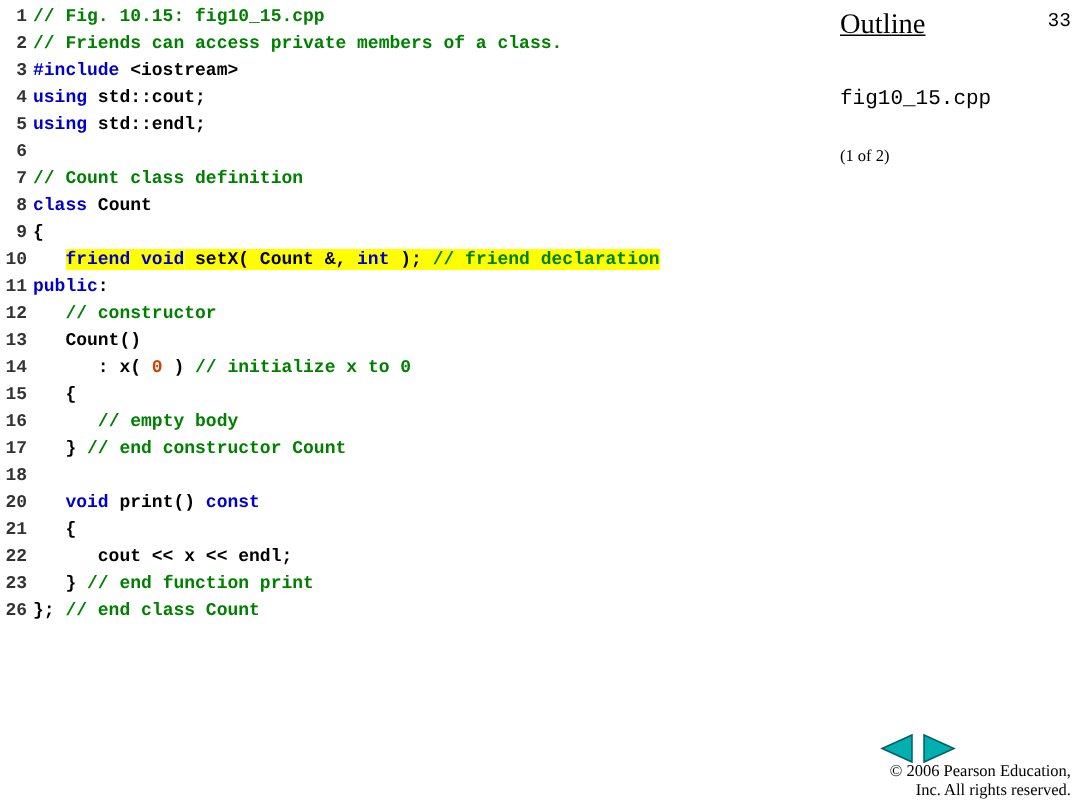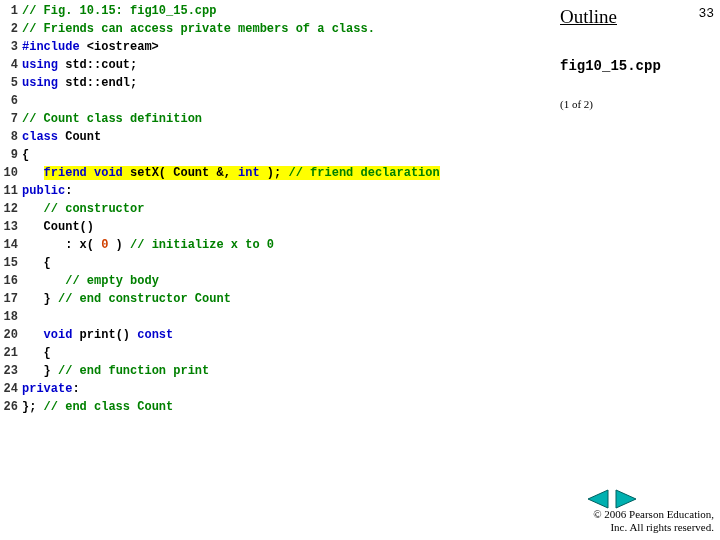--- a/index.html
+++ b/index.html
@@ -58,21 +58,21 @@
     font-family: Liberation Mono, monospace;
     font-size: 13px;
     color: #000;
   }
   .filelabel {
     position: absolute;
     left: 560px;
     top: 58px;
     font-family: "Courier New", monospace;
     font-size: 14px;
-    font-weight: bold;
+    font-weight: normal;
     color: #000;
   }
   .pagepart {
     position: absolute;
     left: 560px;
     top: 98px;
     font-family: "Times New Roman", serif;
     font-size: 11px;
     color: #000;
   }
@@ -173,26 +173,26 @@
     </div>
     <div class="code-line">
       <div class="lineno">20</div>
       <div class="codecell"><span>   </span><span class="kw">void</span><span> print() </span><span class="kw">const</span></div>
     </div>
     <div class="code-line">
       <div class="lineno">21</div>
       <div class="codecell"><span>   {</span></div>
     </div>
     <div class="code-line">
+      <div class="lineno">22</div>
+      <div class="codecell"><span>      cout &lt;&lt; x &lt;&lt; endl;</span></div>
+    </div>
+    <div class="code-line">
       <div class="lineno">23</div>
       <div class="codecell"><span>   } </span><span class="cmt">// end function print</span></div>
-    </div>
-    <div class="code-line">
-      <div class="lineno">24</div>
-      <div class="codecell"><span class="kw">private</span><span>:</span></div>
     </div>
     <div class="code-line">
       <div class="lineno">26</div>
       <div class="codecell"><span>}; </span><span class="cmt">// end class Count</span></div>
     </div>
   </div>
 
 <div class="sidebar">
   <div class="outline">Outline</div>
 </div>

